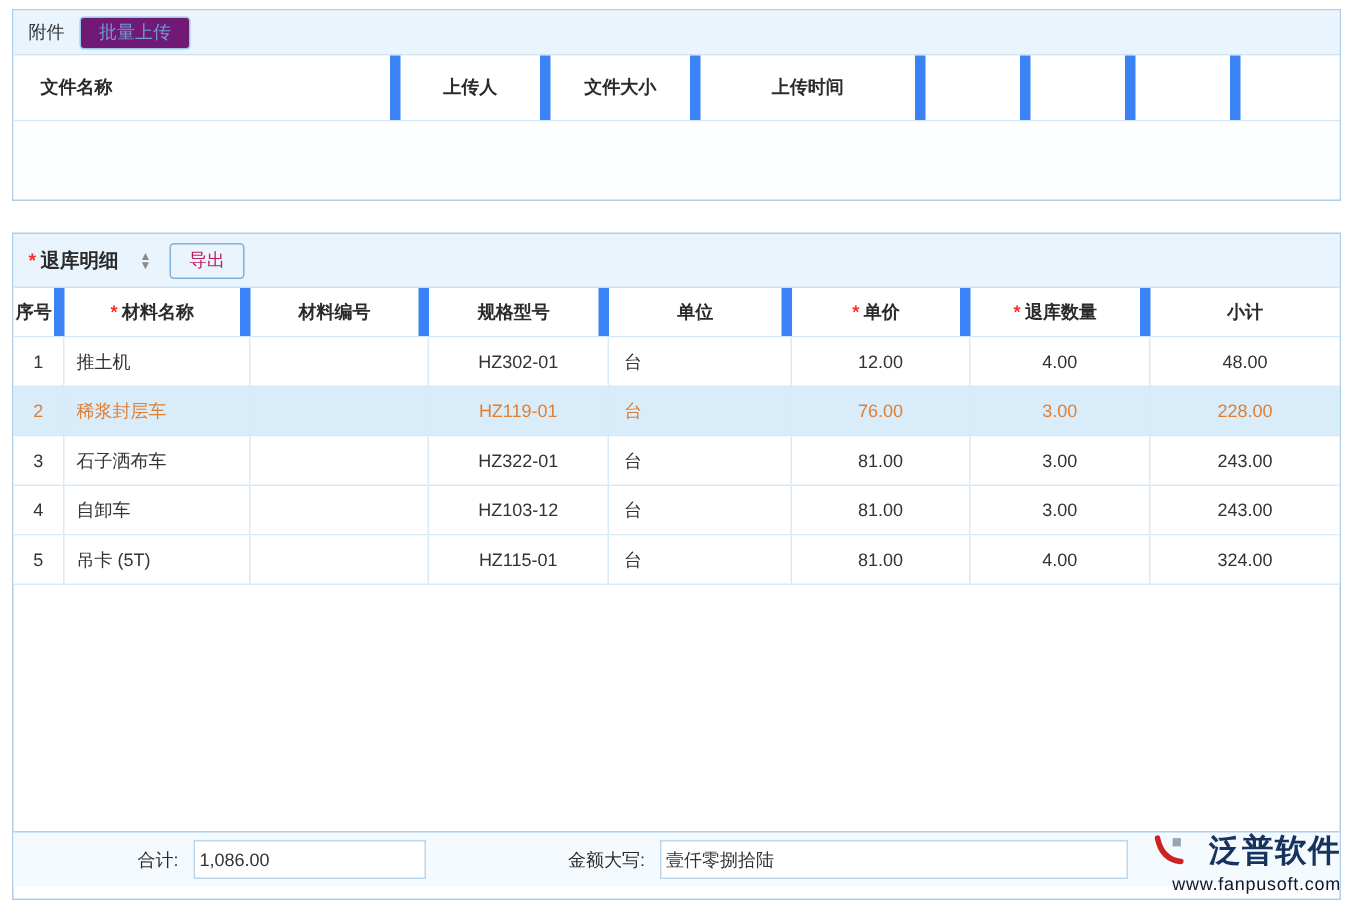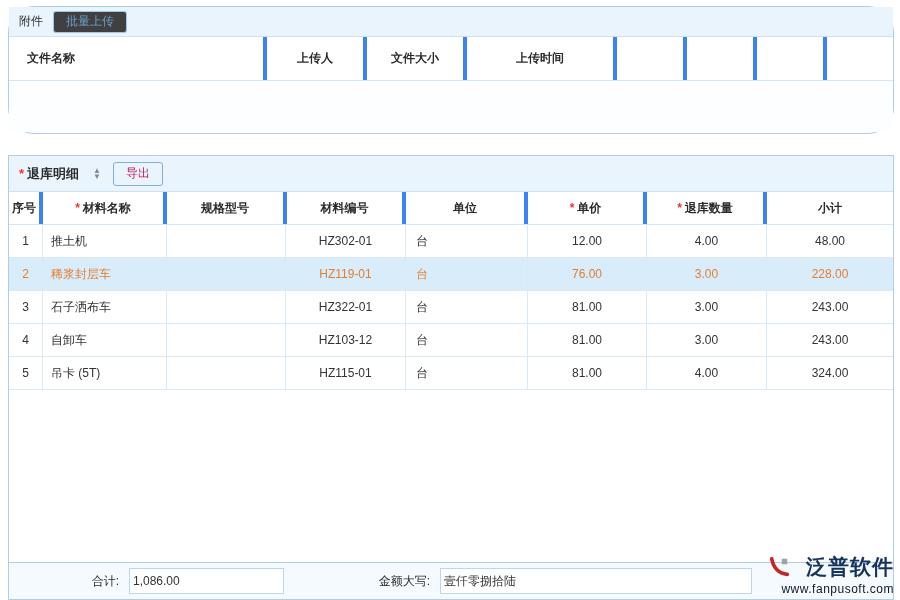--- a/index.html
+++ b/index.html
@@ -2,31 +2,31 @@
 <html><head>
 <meta charset="utf-8">
 <style>
   * { margin:0; padding:0; box-sizing:border-box; }
   html,body { width:900px; height:600px; background:#ffffff; overflow:hidden;
     font-family:"Liberation Sans","DejaVu Sans",sans-serif; font-size:12px; color:#333; }
 
   .panel { position:absolute; left:8px; width:886px; border:1px solid #aecde9; background:#fff; }
 
   
-  #attach-panel { top:6px; height:128px;border-radius:26px; }
+  #attach-panel { top:6px; height:128px; }
   .toolbar { display:flex; align-items:center; background:#e9f4fc; border-bottom:1px solid #cde3f4; }
   #attach-toolbar { height:30px; padding:0 10px; gap:10px; }
   .btn { display:inline-flex; align-items:center; justify-content:center; height:22px;
     padding:0 12px; border-radius:3px; cursor:pointer; font-size:12px; }
-  .btn-light { background:#404040; border:1px solid #9cc6ea; color:#6b9fd3; }
+  .btn-light { background:#701a75; border:1px solid #9cc6ea; color:#6b9fd3; }
   .btn-export { background:#eaf4fd; border:1px solid #7fb0da; color:#be185d; height:24px; }
 
   .hdr-row { display:flex; background:#fff; }
   .hdr-cell { display:flex; align-items:center; justify-content:center; font-weight:600;
-    color:#2b2b2b; border-right:4px solid #3b82f6; height:100%; }
+    color:#2b2b2b; border-right:7px solid #3b82f6; height:100%; }
   .hdr-cell:last-child { border-right:none; }
   #attach-header { height:44px; border-bottom:1px solid #d4e7f6; }
   #attach-header .hdr-cell.first { justify-content:flex-start; padding-left:18px; }
   #attach-body { height:51px; background:#fdfeff; }
 
   
   #detail-panel { top:155px; height:445px; }
   #detail-toolbar { height:36px; padding:0 10px; gap:12px; }
   .req { color:#ff2a2a; margin-right:3px; font-weight:600; }
   .section-title { font-weight:600; color:#2b2b2b; font-size:13px; }
@@ -43,21 +43,21 @@
   
   .c0{width:34px;} .c1{width:124px;} .c2{width:119px;} .c3{width:120px;}
   .c4{width:122px;} .c5{width:119px;} .c6{width:120px;} .c7{flex:1;}
   .a0{width:258px;} .a1{width:100px;} .a2{width:100px;} .a3{width:150px;}
   .a4{width:70px;} .a5{width:70px;} .a6{width:70px;} .a7{flex:1;}
 
   .grid-row.highlight { background:#d9ecfa; }
   .grid-row.highlight .cell { color:#e07f33; }
 
   
-  #summary-bar { position:absolute; left:0; bottom:0; width:100%; height:37px;
+  #summary-bar { position:absolute; left:0; bottom:8px; width:100%; height:37px;
     background:#f4fafe; border-top:1px solid #aecde9; display:flex; align-items:center; }
   .sum-label { width:120px; text-align:right; padding-right:10px; color:#2b2b2b; }
   .sum-label2 { width:88px; text-align:right; padding-right:10px; color:#2b2b2b; margin-left:68px; }
   .sum-input { height:26px; background:#fff; border:1px solid #b9d7ef; display:flex;
     align-items:center; padding-left:3px; color:#333; }
   #total-input { width:155px; }
   #words-input { width:312px; }
 
   
   #watermark { position:absolute; right:6px; bottom:4px; text-align:right; z-index:5; }
@@ -95,22 +95,22 @@
       </span>
     <span class="btn btn-export">导出</span>
   </div>
 
   <div class="hdr-row" id="detail-header">
     <div class="hdr-cell c0">序号</div>
     <div class="hdr-cell c1">
         <span class="req">*</span>
         <span>材料名称</span>
       </div>
+    <div class="hdr-cell c2">材料编号</div>
     <div class="hdr-cell c3">规格型号</div>
-    <div class="hdr-cell c2">材料编号</div>
     <div class="hdr-cell c4">单位</div>
     <div class="hdr-cell c5">
         <span class="req">*</span>
         <span>单价</span>
       </div>
     <div class="hdr-cell c6">
         <span class="req">*</span>
         <span>退库数量</span>
       </div>
     <div class="hdr-cell c7">小计</div>

